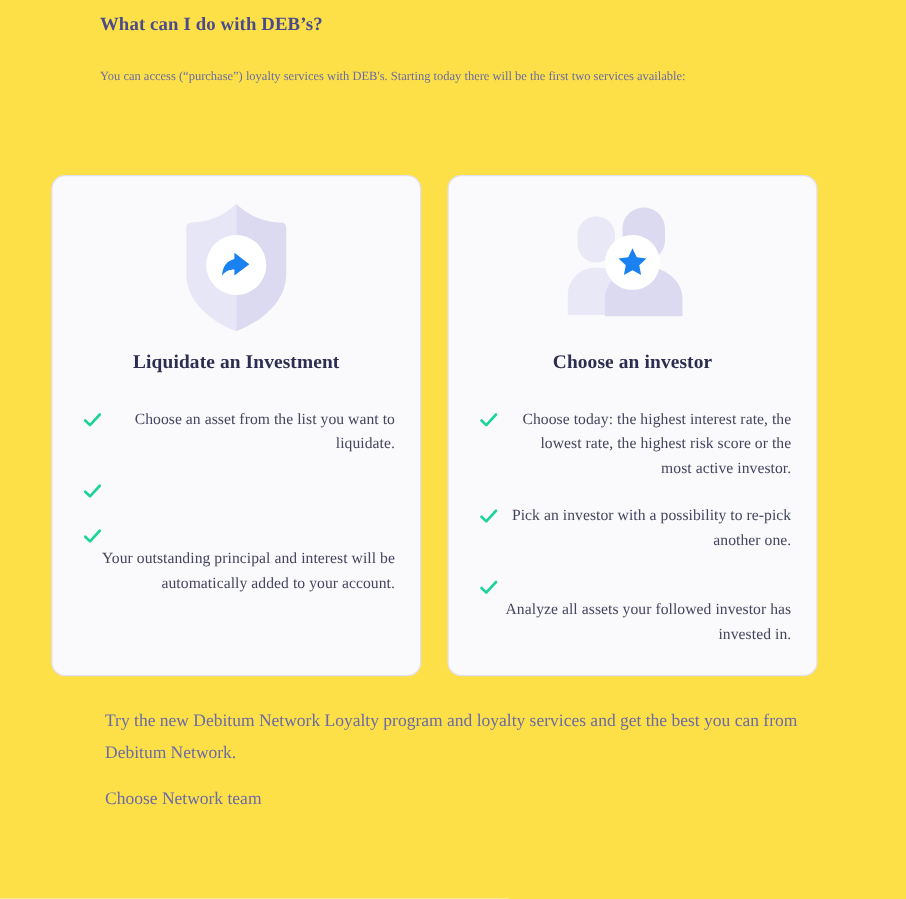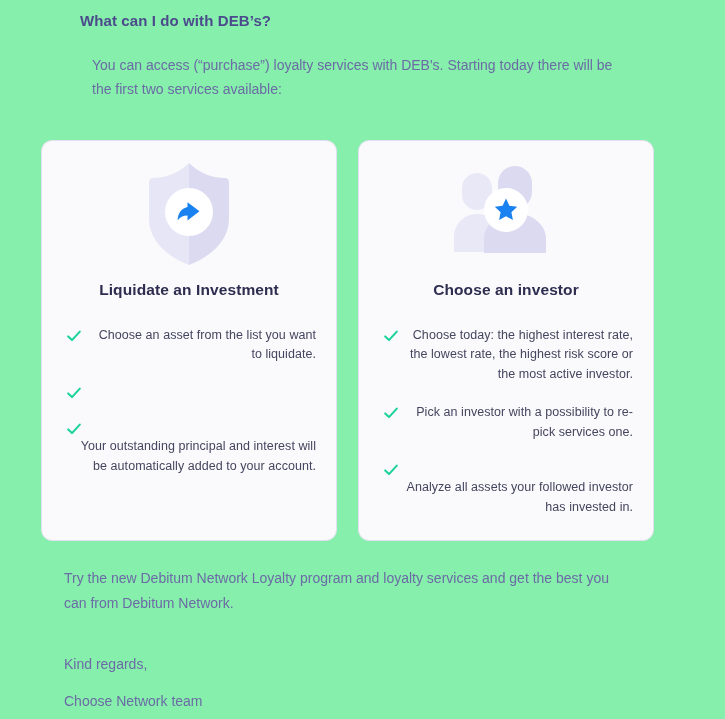--- a/index.html
+++ b/index.html
@@ -13,43 +13,44 @@
     font-family: "Liberation Sans", sans-serif;
     -webkit-font-smoothing: antialiased;
     overflow: hidden;
     position: relative;
   }
 
   .page {
     position: relative;
     width: 725px;
     height: 719px;
-    background: #86efac;
+    background: #fde047;
+    font-family: Liberation Serif, serif;
   }
 
   
   .intro {
     position: absolute;
     left: 80px;
     top: 11px;
     width: 560px;
   }
   .intro-heading {
     font-size: 15px;
     font-weight: bold;
     color: #4b4b8c;
     letter-spacing: 0.1px;
     margin: 0 0 22px 0;
     line-height: 1.3;
   }
   .intro-body {
-    font-size: 14px;
+    font-size: 10px;
     color: #6b6ba5;
     line-height: 1.72;
-    margin: 12px;
+    margin: 0;
     font-weight: 400;
     max-width: 540px;
   }
 
   
   .cards {
     position: absolute;
     left: 41px;
     top: 140px;
     width: 716px;
@@ -108,21 +109,21 @@
     font-size: 12.5px;
     line-height: 1.58;
     color: #45455f;
     letter-spacing: 0.05px;
     text-align: right;
   }
 
   
   .closing {
     position: absolute;
-    left: 64px;
+    left: 84px;
     top: 566px;
     width: 560px;
   }
   .closing p {
     font-size: 14px;
     color: #6b6ba5;
     line-height: 1.78;
     margin: 0;
     font-weight: 400;
   }
@@ -219,32 +220,31 @@
         <li class="bullet">
           <svg class="check" viewBox="0 0 16 16">
             <path d="M2.2 8.4 L6.0 12.1 L13.8 3.6" stroke="#1ed39a" stroke-width="2.1" fill="none" stroke-linecap="round" stroke-linejoin="round"></path>
           </svg>
           <span class="bullet-text">Choose today: the highest interest rate, the lowest rate, the highest risk score or the most active investor.</span>
         </li>
         <li class="bullet">
           <svg class="check" viewBox="0 0 16 16">
             <path d="M2.2 8.4 L6.0 12.1 L13.8 3.6" stroke="#1ed39a" stroke-width="2.1" fill="none" stroke-linecap="round" stroke-linejoin="round"></path>
           </svg>
-          <span class="bullet-text">Pick an investor with a possibility to re-pick services one.</span>
+          <span class="bullet-text">Pick an investor with a possibility to re-pick another one.</span>
         </li>
         <li class="bullet">
           <svg class="check" viewBox="0 0 16 16">
             <path d="M2.2 8.4 L6.0 12.1 L13.8 3.6" stroke="#1ed39a" stroke-width="2.1" fill="none" stroke-linecap="round" stroke-linejoin="round"></path>
           </svg>
           <span class="bullet-text">Analyze all assets your followed investor has invested in.</span>
         </li>
       </ul>
     </div>
 
   </div>
 
   <div class="closing">
     <p>Try the new Debitum Network Loyalty program and loyalty services and get the best you can from Debitum Network.</p>
-    <p class="sig-regards">Kind regards,</p>
     <p class="sig-team">Choose Network team</p>
   </div>
 
 </div>
 
 </body></html>

